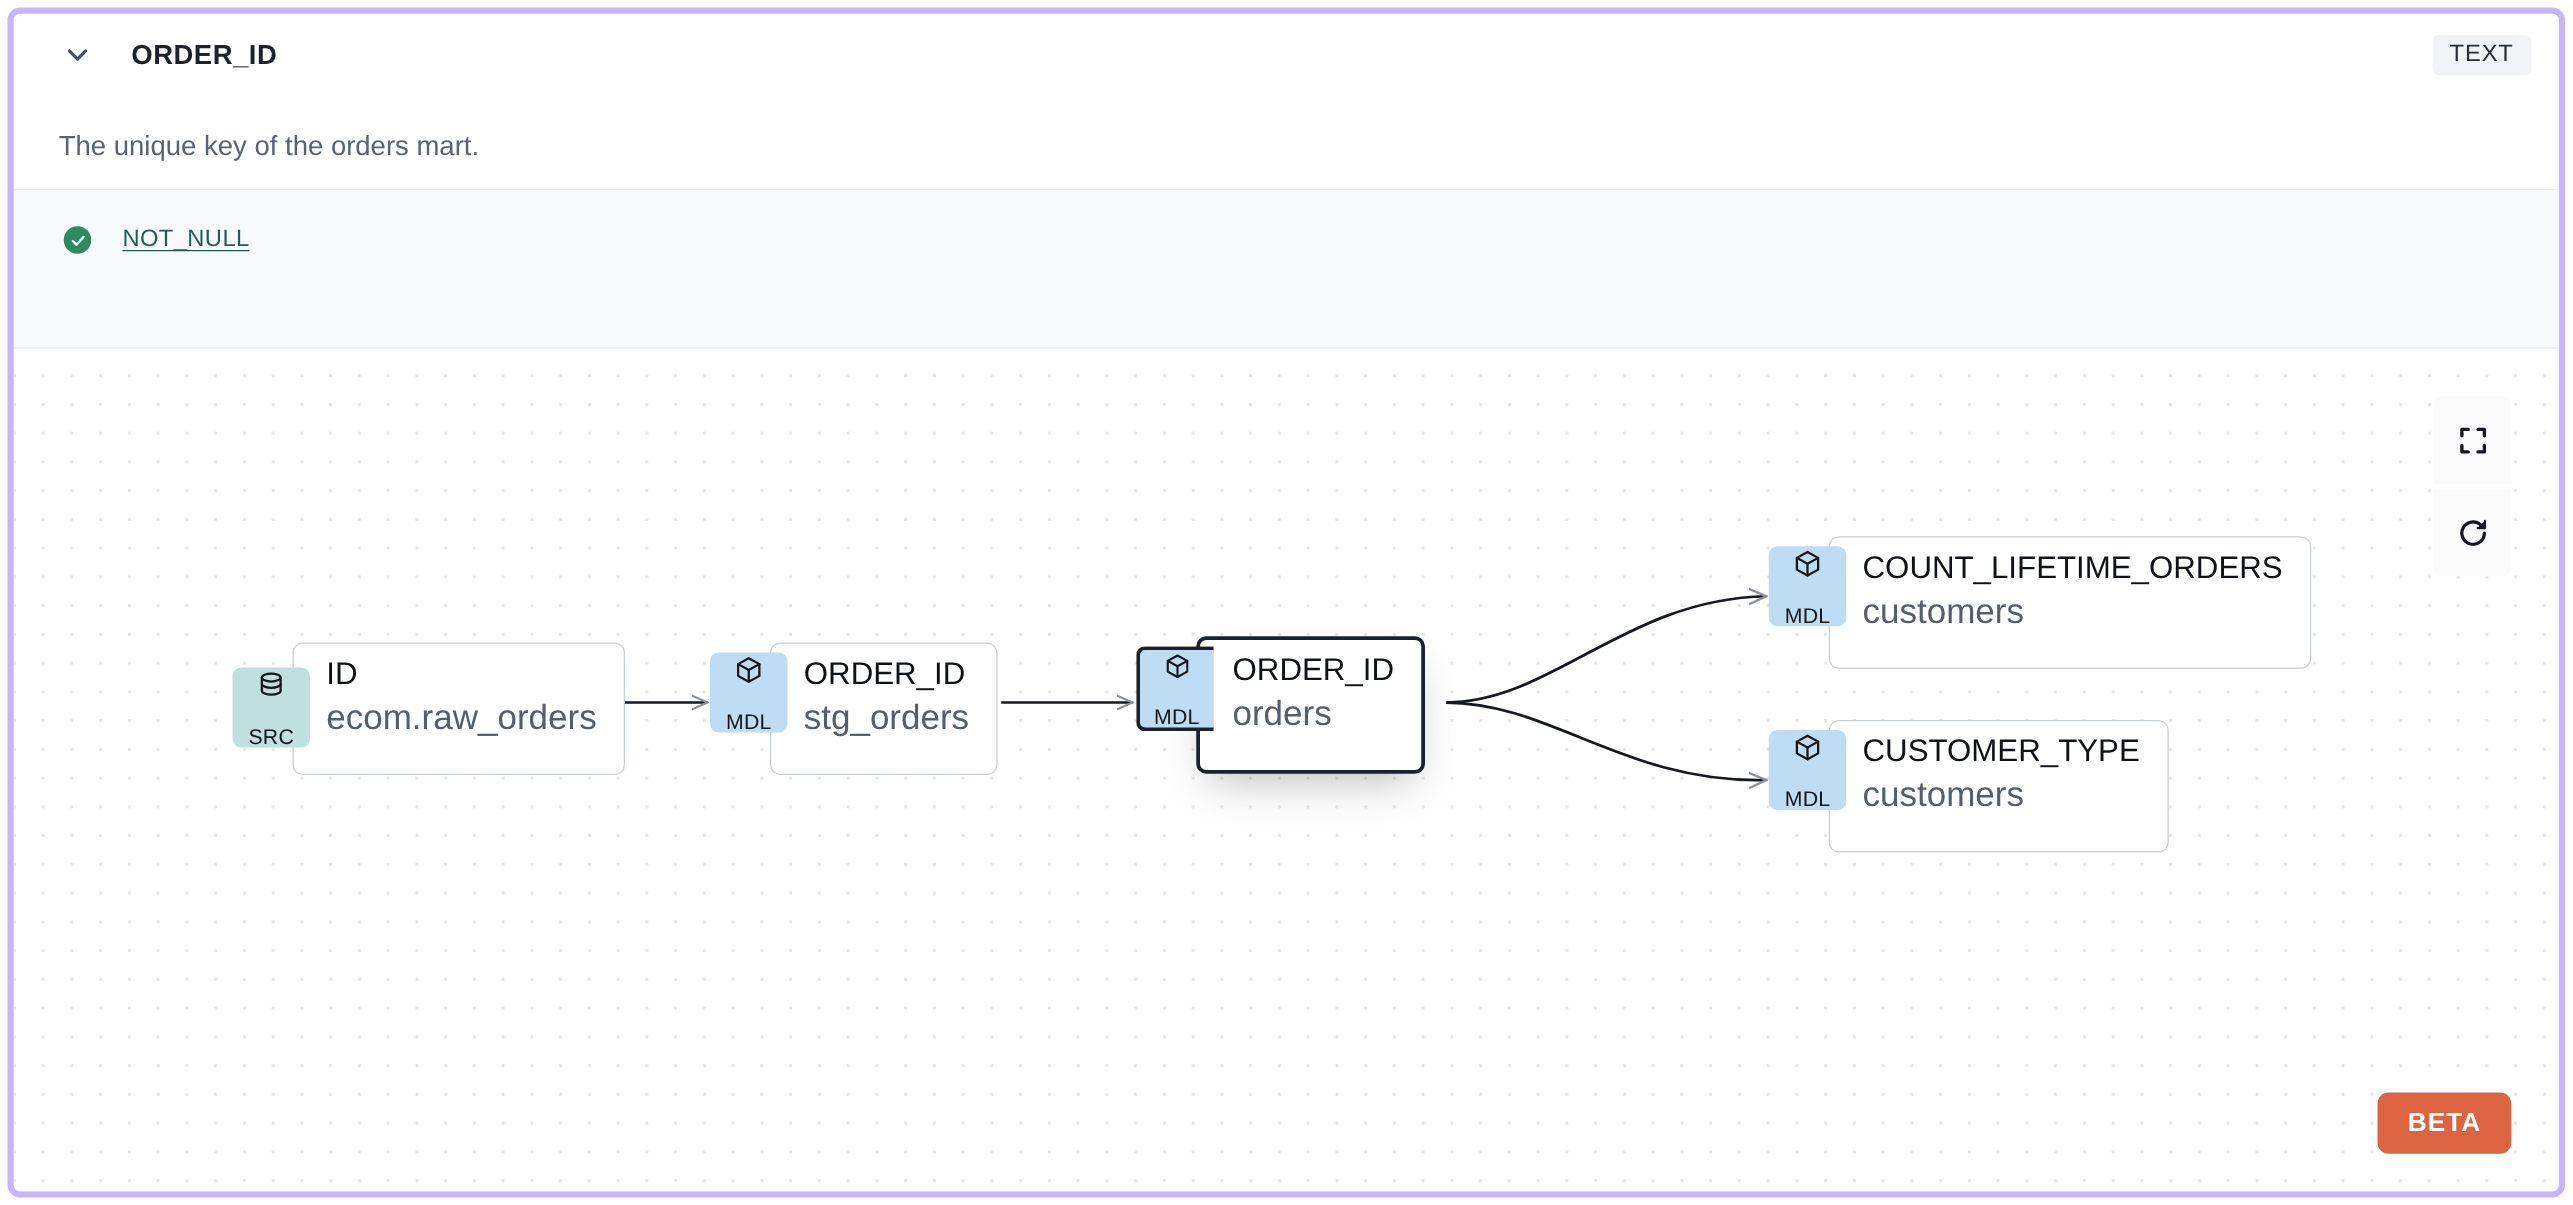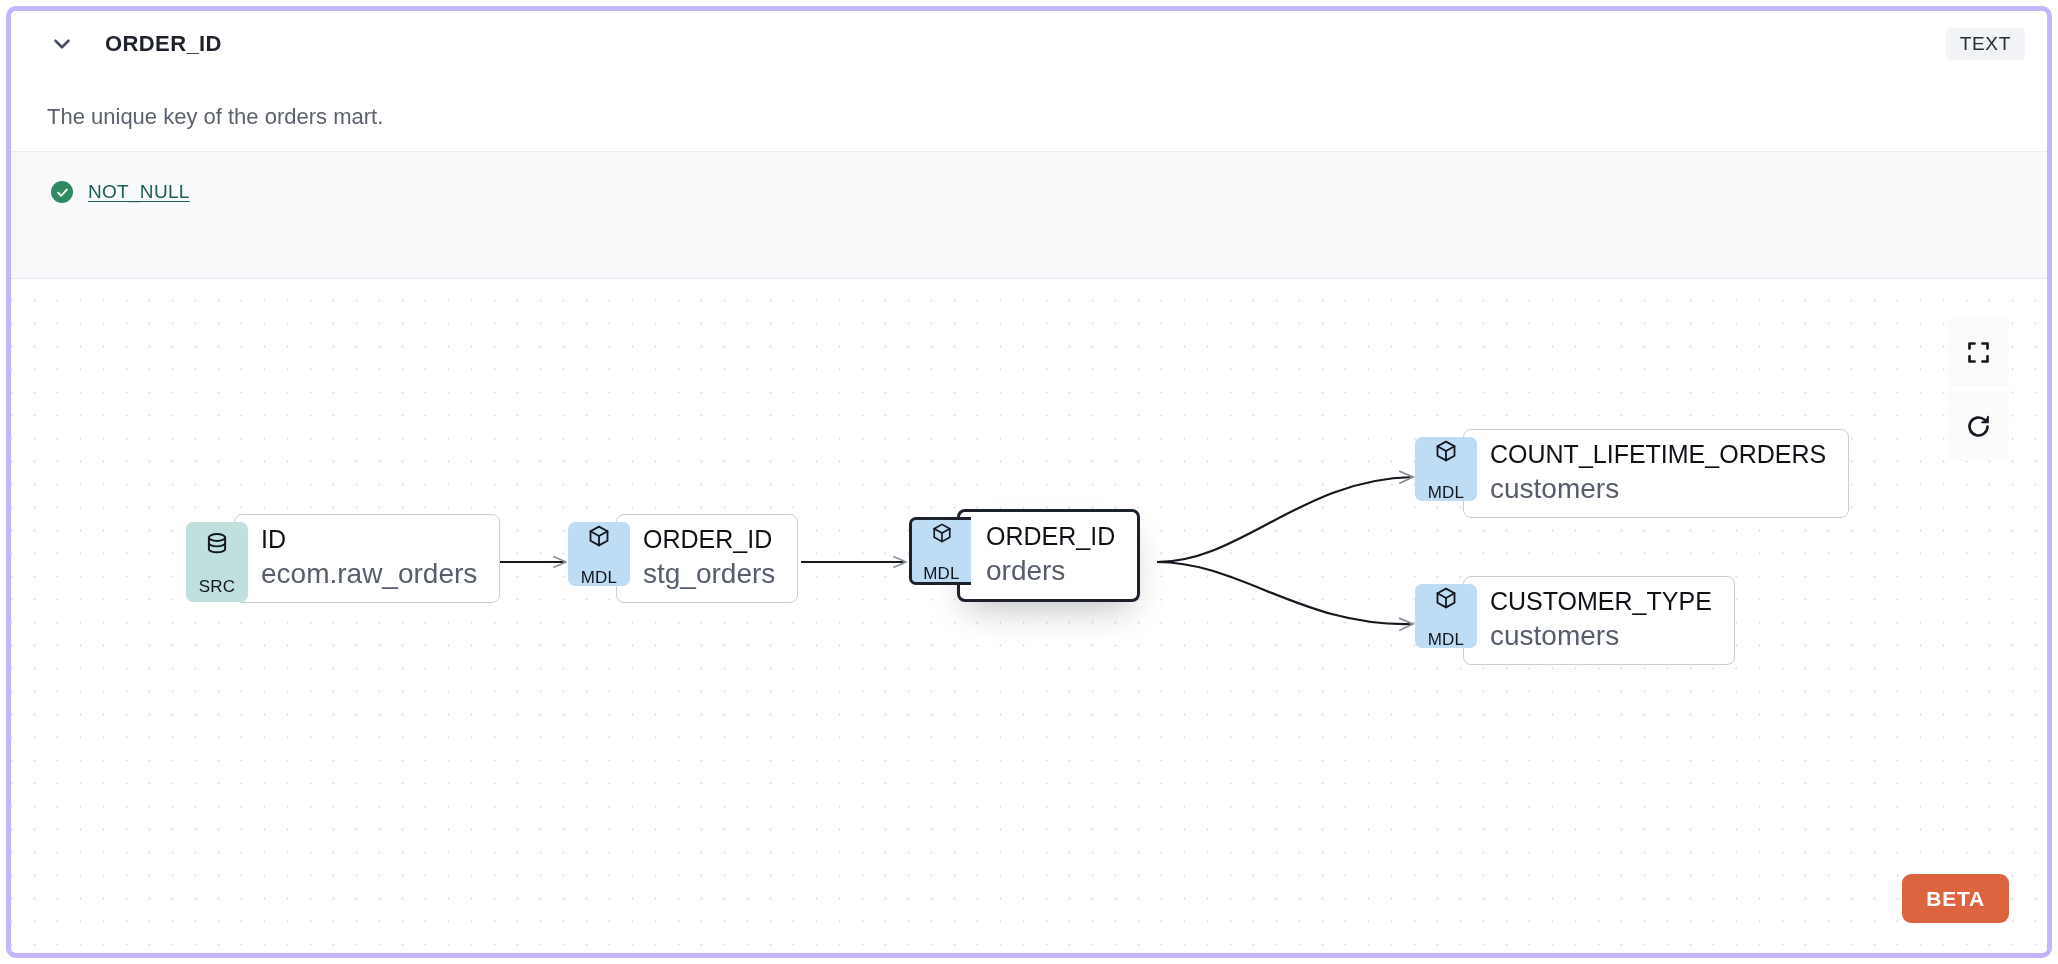--- a/index.html
+++ b/index.html
@@ -83,21 +83,21 @@
   }
   .check-icon {
     width: 22px; height: 22px;
     border-radius: 50%;
     background: #2f8a64;
     display: flex; align-items: center; justify-content: center;
     flex: 0 0 auto;
   }
   .check-icon svg { display: block; }
   .test-link {
-    margin-left: 15px;
+    margin-left: 25px;
     font-size: 19px;
     letter-spacing: 0.3px;
     color: #1f5d57;
     text-decoration: underline;
     text-underline-offset: 3px;
     cursor: pointer;
   }
 
   
   .graph {
@@ -128,30 +128,30 @@
     display: flex;
     flex-direction: column;
     align-items: center;
     justify-content: center;
     gap: 19px;
     font-size: 17px;
     color: #12161d;
     z-index: 1;
     padding-top: 2px;
   }
-  .badge-src { background: #bfe0dd; height: 80px; margin-top: 8px; }
+  .badge-src { background: #bfe0dd; height: 64px; margin-top: 20px; }
   .badge-mdl { background: #bfdcf5; height: 64px; margin-top: 8px; }
   .node-badge svg { display: block; }
   .node-badge .badge-text { line-height: 1; margin-top: 2px; letter-spacing: .2px;}
   .node-body {
     background: #ffffff;
     border: 1px solid #c9ced6;
     border-radius: 8px;
     margin-left: -14px;
-    padding: 10px 22px 12px 26px;
+    padding: 10px 22px 29px 26px;
     display: flex;
     flex-direction: column;
     justify-content: center;
     min-height: 84px;
   }
   .node-name {
     font-size: 25px;
     color: #0e1116;
     line-height: 1.15;
     white-space: nowrap;

